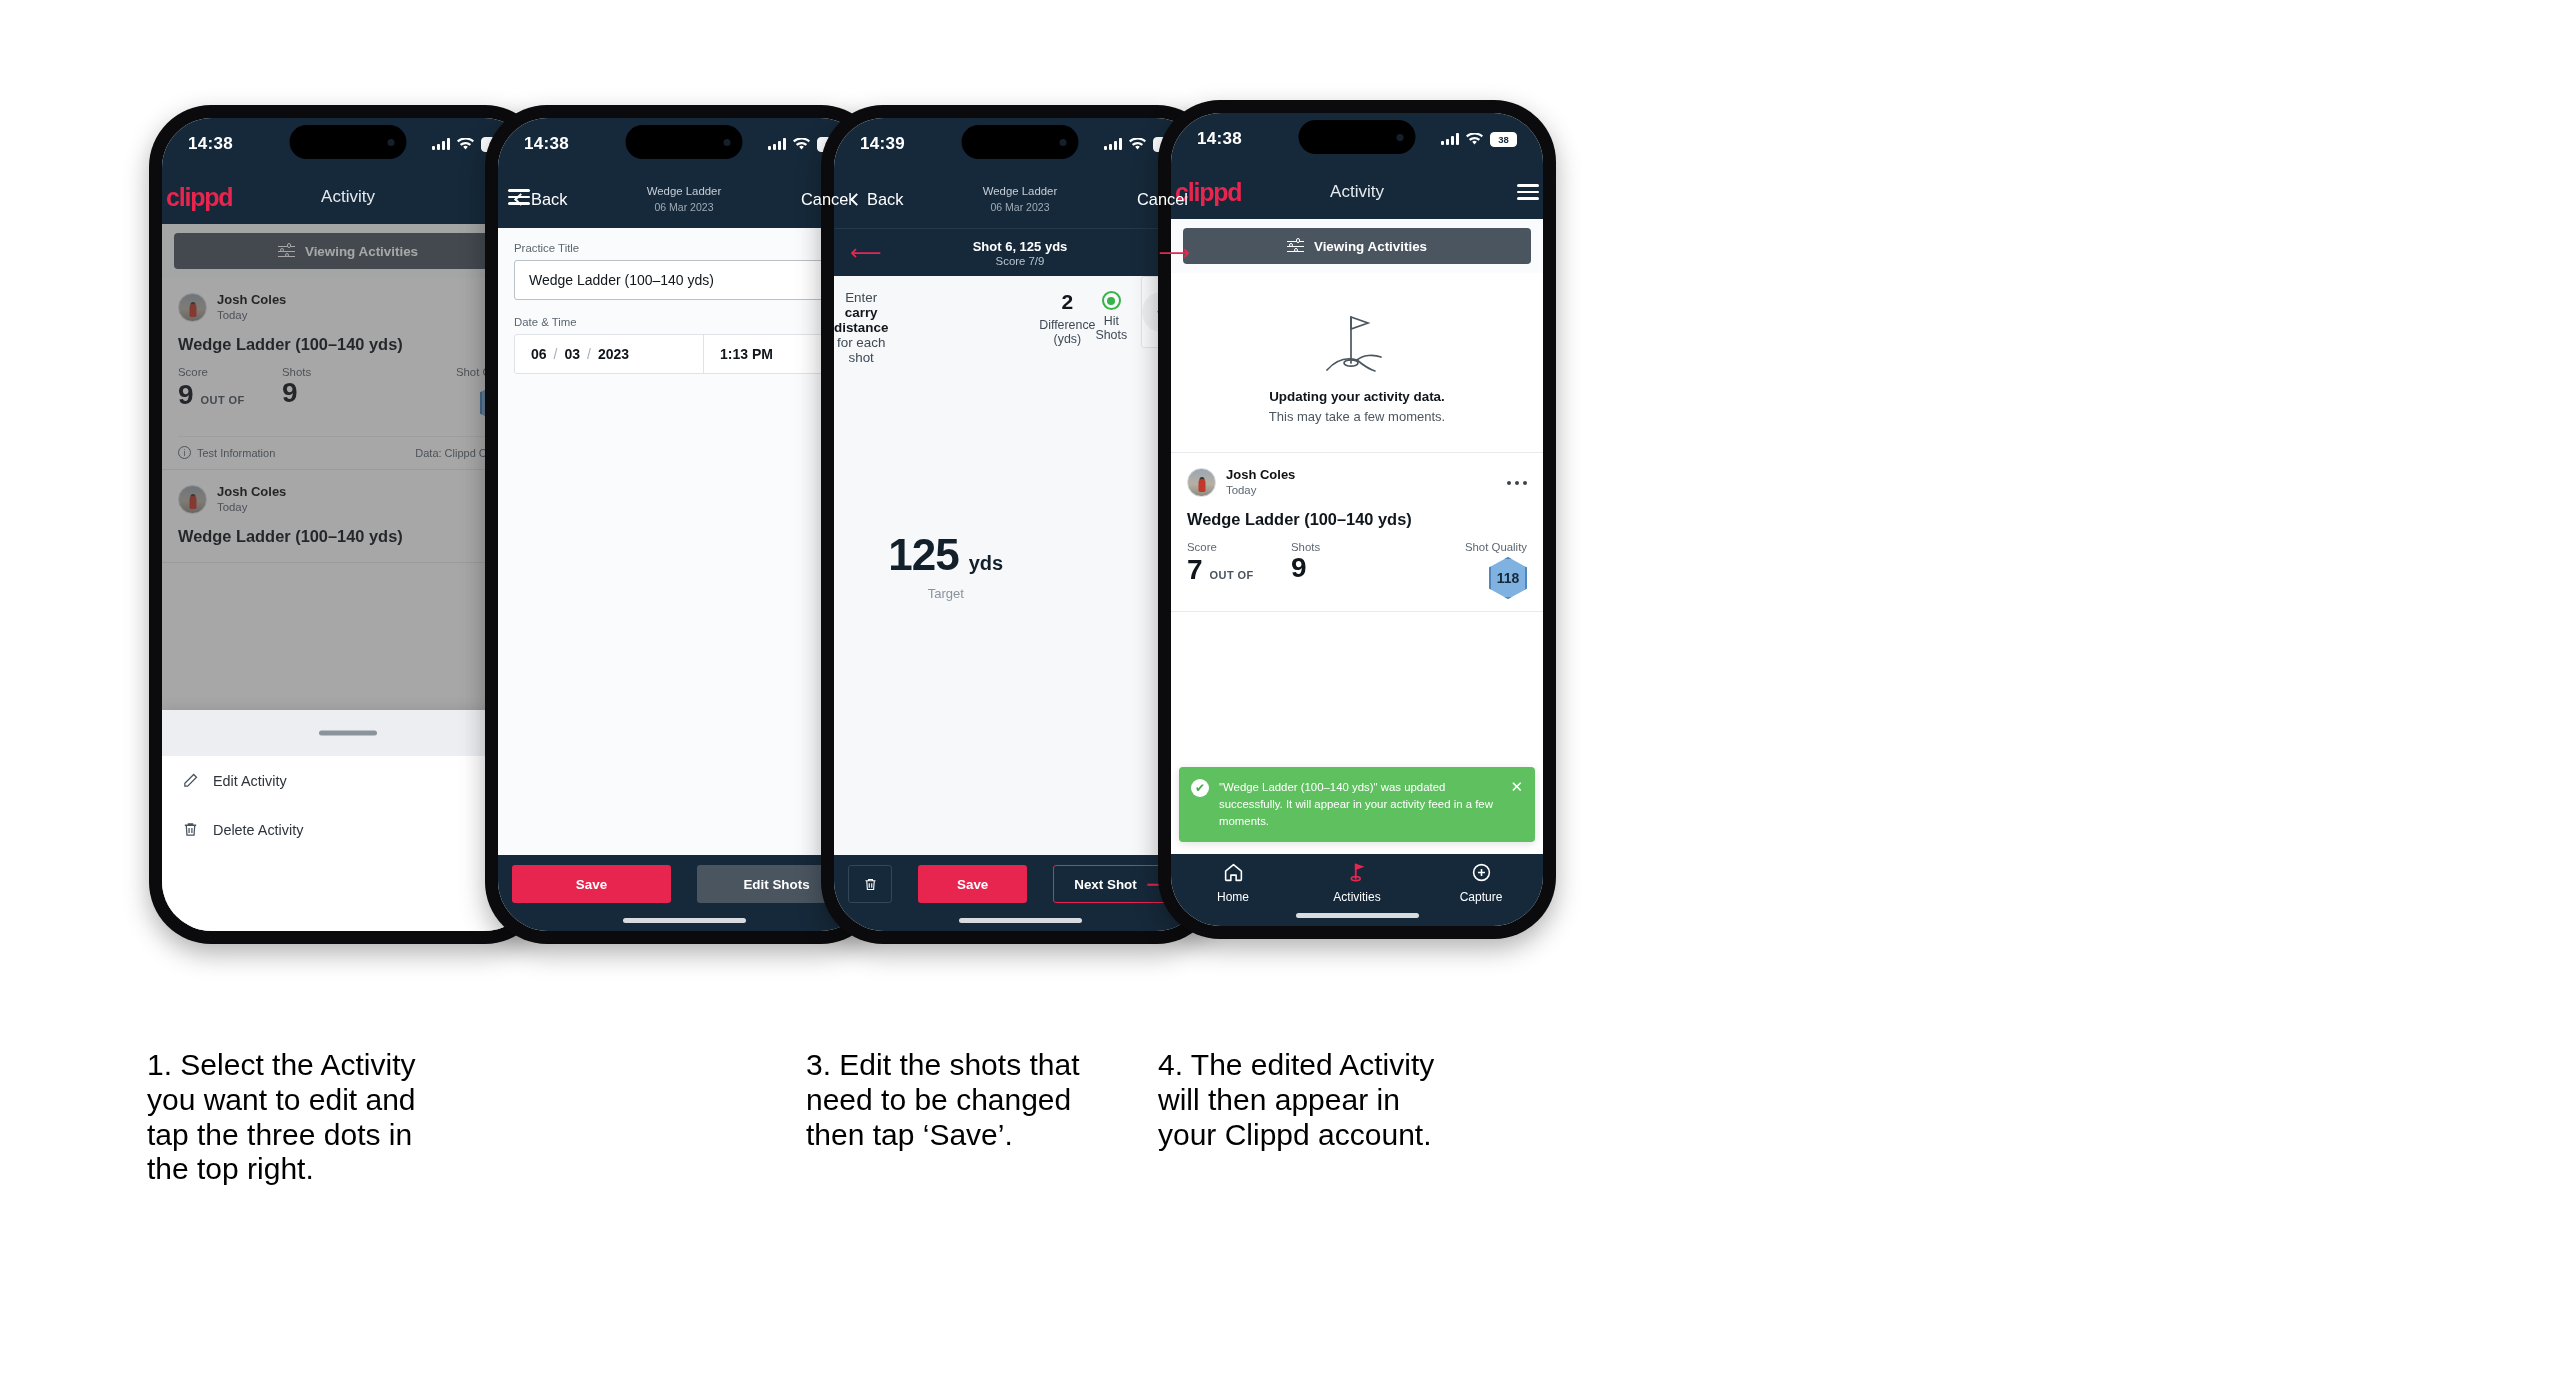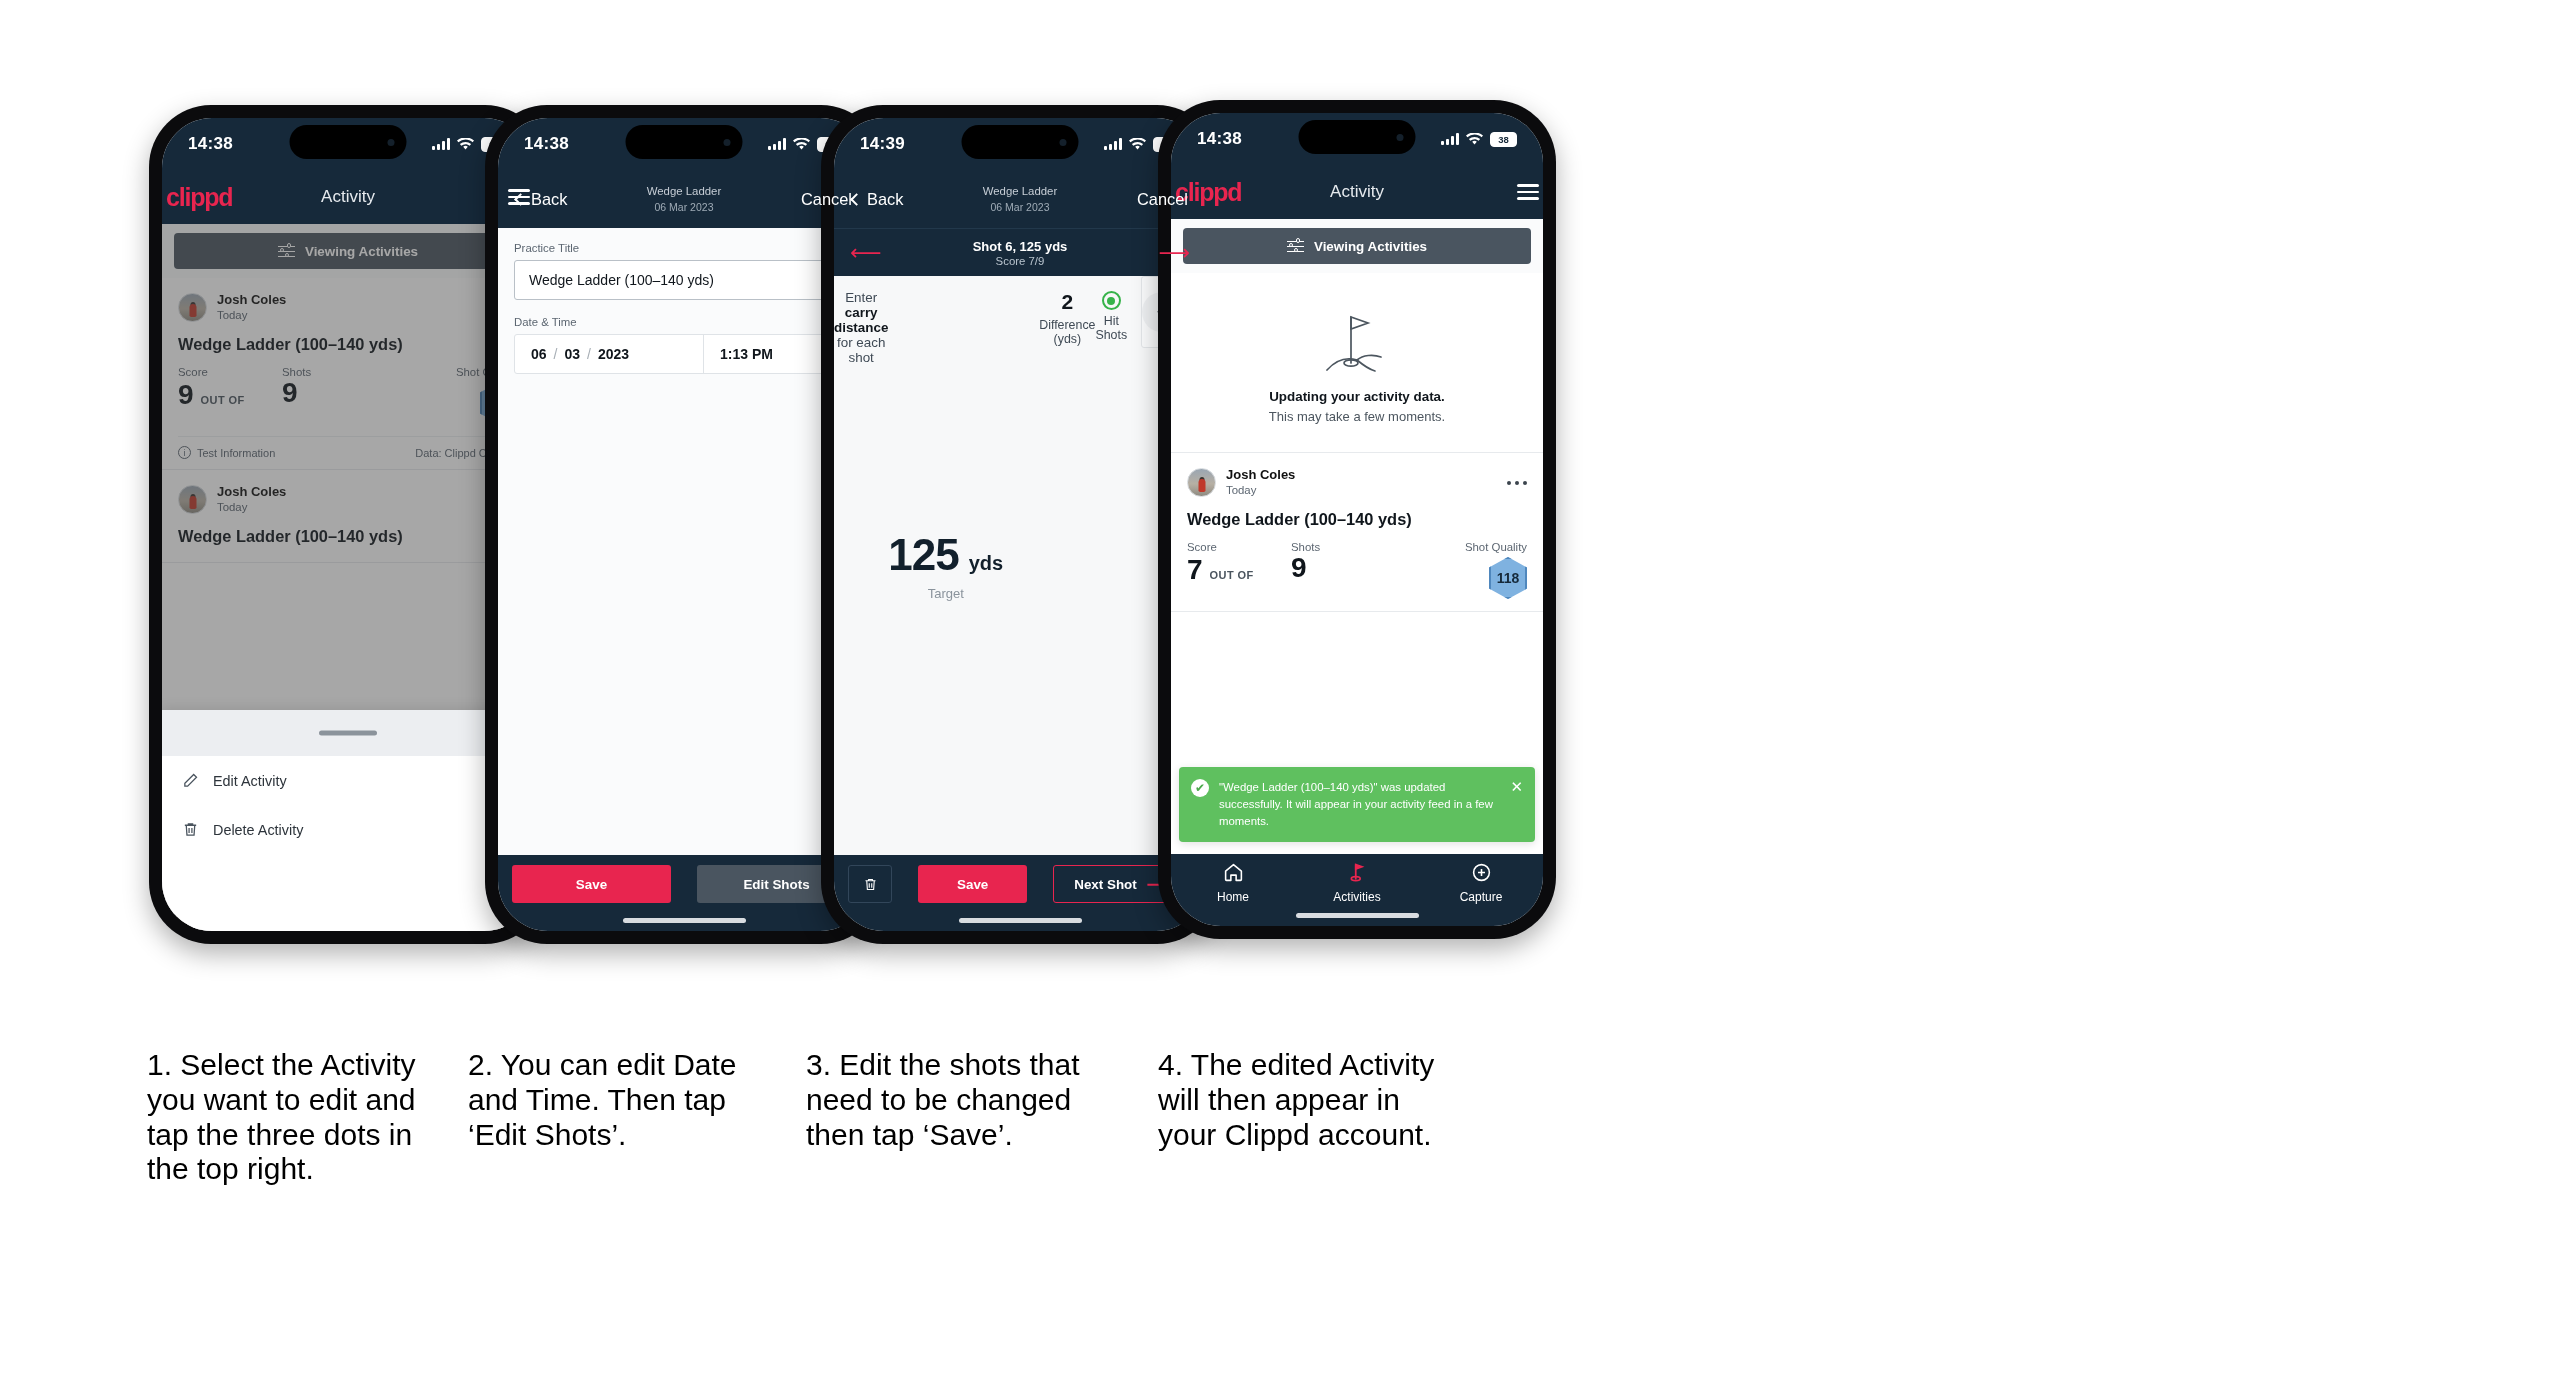--- a/index.html
+++ b/index.html
@@ -646,18 +646,17 @@
           <div class="lb">Capture</div>
         </div>
       </div>
       <div class="homebar" style="background:#16293a">
           <i></i>
         </div>
     </div>
   </div>
 
   <div class="caption" style="left:147px; top:1048px; width:299px;">1. Select the Activity you want to edit and tap the three dots in the top right.</div>
-  <div class="caption" style="left:468px; top:1048px; width:299px;">2. You can edit Date and Time. Then tap ‘Edit Shots’.</div>
   <div class="caption" style="left:806px; top:1048px; width:299px;">3. Edit the shots that need to be changed then tap ‘Save’.</div>
   <div class="caption" style="left:1158px; top:1048px; width:299px;">4. The edited Activity will then appear in your Clippd account.</div>
 
 </div>
 
 
 </body></html>

